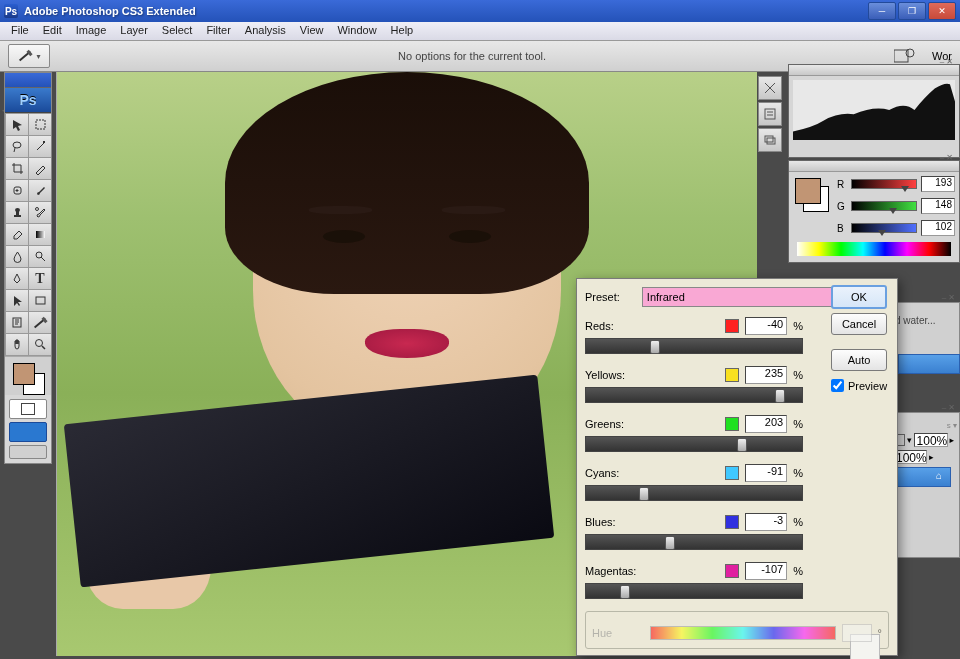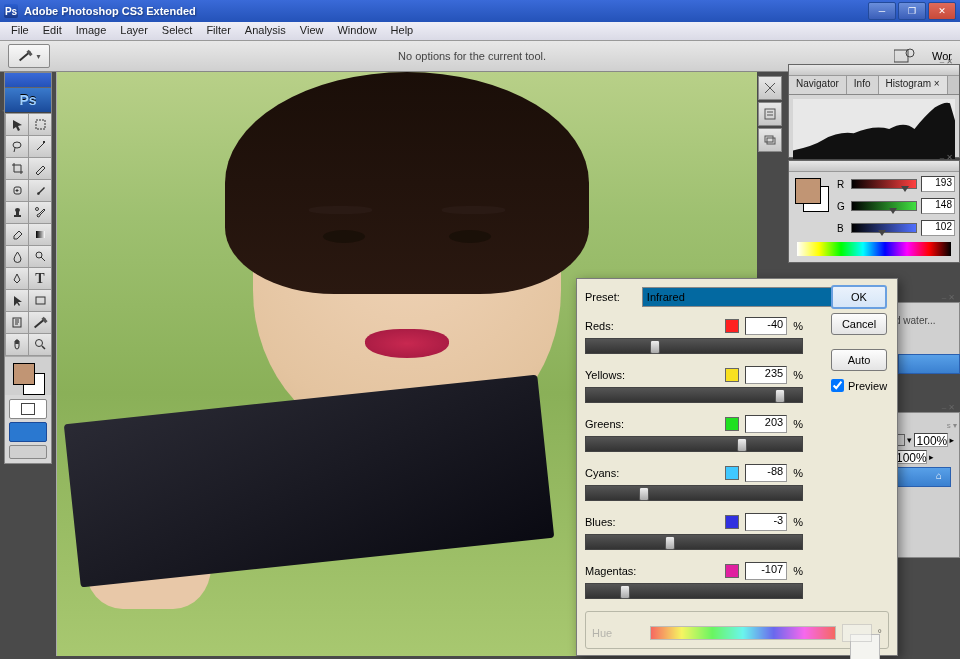--- a/index.html
+++ b/index.html
@@ -75,21 +75,21 @@
 .right-extra2{position:absolute;right:0;top:412px;width:64px;height:140px;background:#d0d0d0;border:1px solid #888;padding:2px}
 .re2-row{display:flex;align-items:center;gap:2px;margin:3px 0;font-size:9px}
 .re2-eye{width:10px;height:10px;border:1px solid #666}
 .re2-pct{width:28px;height:12px;background:#fff;border:1px inset #999;font-size:12px;text-align:right;padding:0 2px}
 .blue-strip{width:56px;height:18px;background:linear-gradient(#58a0e8,#3a80d0);border:1px solid #2a60b0;margin:2px 0;position:relative}
 .blue-strip .home{position:absolute;right:4px;top:2px;width:10px;height:10px;color:#fff;font-size:10px}
 
 .bw-dialog{position:absolute;left:576px;top:278px;width:320px;height:376px;background:#ece9d8;border:1px solid #7a7a7a;box-shadow:3px 3px 10px rgba(0,0,0,.4)}
 .bw-inner{padding:8px}
 .bw-toprow{display:flex;align-items:center;gap:22px;margin-bottom:10px}
-.bw-preset-sel{flex:1;height:18px;background:#0369a1;border:1px solid #888;padding:0 4px;display:flex;align-items:center;justify-content:space-between}
+.bw-preset-sel{flex:1;height:18px;background:#f9a8d4;border:1px solid #888;padding:0 4px;display:flex;align-items:center;justify-content:space-between}
 .bw-preset-sel::after{content:"▾";font-size:9px;color:#444}
 .bw-sli-ic{width:14px;height:14px;display:flex;align-items:center;justify-content:center;color:#444}
 .bw-buttons{position:absolute;right:10px;top:6px;width:56px;display:flex;flex-direction:column;gap:4px}
 .bw-btn{height:20px;background:linear-gradient(#fdfdfd,#e4e4e4);border:1px solid #7a7a7a;border-radius:3px;display:flex;align-items:center;justify-content:center;cursor:pointer}
 .bw-btn.ok{border:2px solid #6aa0e0;background:linear-gradient(#eaf2fc,#d6e6f8)}
 .bw-preview{display:flex;align-items:center;gap:4px;margin-top:4px}
 .bw-preview input{margin:0}
 .bw-channels{width:218px}
 .bw-ch{margin-bottom:12px}
 .bw-ch-row{display:flex;align-items:center;gap:6px}
@@ -323,25 +323,20 @@
         <rect x="2" y="3" width="8" height="6" fill="none" stroke="#555"></rect>
         <rect x="4" y="5" width="8" height="6" fill="none" stroke="#555"></rect>
       </svg>
     </div>
 </div>
 
 <div class="right-dock">
   <div class="panel p-histogram" style="position:relative">
     <div class="panel-close">– ✕</div>
     <div class="panel-hdr"></div>
-    <div class="panel-tabs p-hist-tabs">
-      <div class="panel-tab">Navigator</div>
-      <div class="panel-tab">Info</div>
-      <div class="panel-tab active">Histogram ×</div>
-    </div>
     <div class="histo-body">
       <svg class="histo-svg" viewBox="0 0 160 56" preserveAspectRatio="none">
         <path d="M0 56 L0 48 Q20 44 30 38 Q45 30 60 32 Q80 24 95 28 Q110 20 120 28 Q130 16 140 8 Q150 2 155 4 L160 20 L160 56 Z" fill="#111"></path>
       </svg>
     </div>
   </div>
 
   <div class="panel p-color" style="position:relative">
     <div class="panel-close">– ✕</div>
     <div class="panel-hdr"></div>
@@ -436,21 +431,21 @@
           <span class="bw-ch-pct">%</span>
         </div>
         <div class="bw-track">
             <div class="bw-thumb" style="left:72%"></div>
           </div>
       </div>
       <div class="bw-ch">
         <div class="bw-ch-row">
           <span class="bw-ch-lbl">Cyans:</span>
           <div class="bw-ch-sw" style="background:#40c8ff"></div>
-          <div class="bw-ch-val">-88</div>
+          <div class="bw-ch-val">-91</div>
           <span class="bw-ch-pct">%</span>
         </div>
         <div class="bw-track">
             <div class="bw-thumb" style="left:27%"></div>
           </div>
       </div>
       <div class="bw-ch">
         <div class="bw-ch-row">
           <span class="bw-ch-lbl">Blues:</span>
           <div class="bw-ch-sw" style="background:#3030e0"></div>

